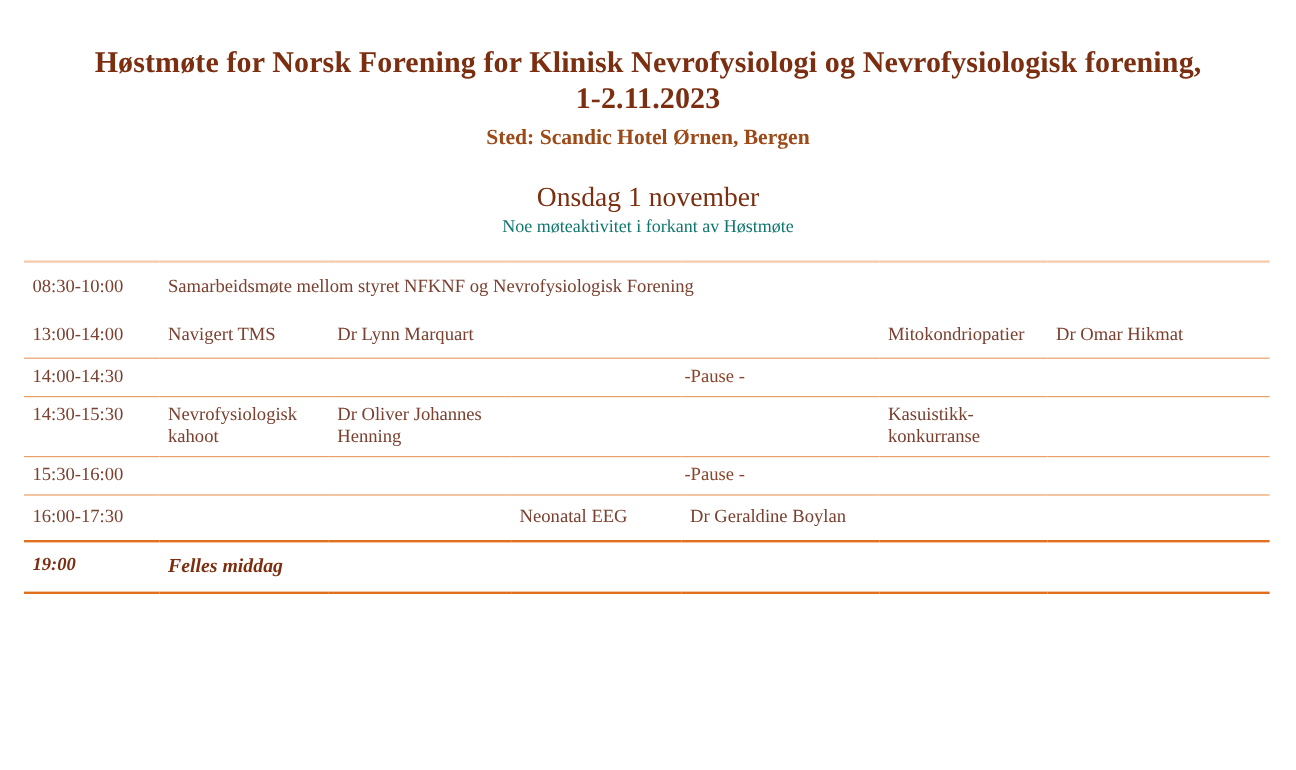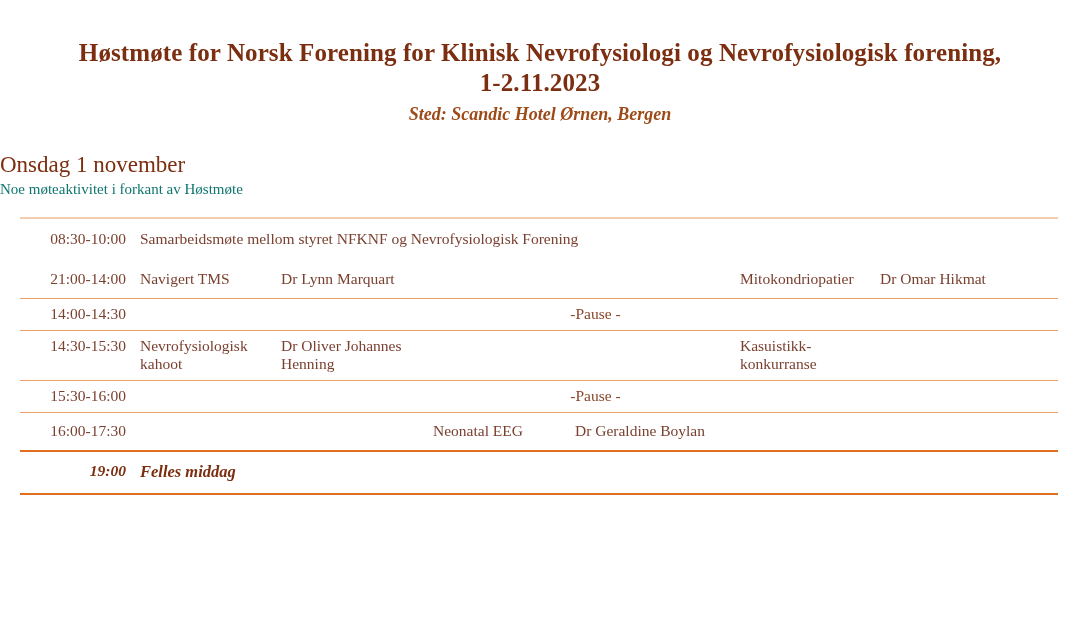--- a/index.html
+++ b/index.html
@@ -31,28 +31,27 @@
     font-size: 25px;
     font-weight: bold;
     color: #7b2e10;
     line-height: 1.18;
     letter-spacing: 0.1px;
     margin: 0 78px;
   }
   .doc-subtitle {
     margin-top: 7px;
     font-size: 18px;
-    font-style: italic;
     font-weight: bold;
     color: #9c4a18;
   }
 
   
   .day-block {
-    text-align: left;
+    text-align: center;
     margin-top: 27px;
   }
   .day-title {
     font-size: 23px;
     color: #7b2e10;
     line-height: 1.1;
   }
   .day-note {
     font-size: 15px;
     color: #0f766e;
@@ -77,21 +76,21 @@
   .schedule td {
     vertical-align: top;
     padding: 6px 7px 7px 7px;
     font-size: 15.5px;
     line-height: 1.18;
     border: 0;
   }
 
   
   .t-time {
-    text-align: right;
+    text-align: left;
     padding-right: 9px;
     white-space: nowrap;
     font-size: 14.5px;
     border-right: 1px solid #f0c9ae;
   }
 
   
   .sep-light > td { border-bottom: 1px solid #f7dfcd; }
   .sep-strong > td { border-bottom: 2px solid #e0701f; }
   .sep-mid > td { border-bottom: 1px solid #eba067; }
@@ -160,21 +159,21 @@
 
       <tr class="top-rule meet-row">
         <td class="t-time">08:30-10:00</td>
         <td colspan="6">Samarbeidsmøte mellom styret NFKNF og Nevrofysiologisk Forening</td>
       </tr>
 
 
 
 
       <tr class="sep-mid plainrow">
-        <td class="t-time">21:00-14:00</td>
+        <td class="t-time">13:00-14:00</td>
         <td>Navigert TMS</td>
         <td>Dr Lynn Marquart</td>
         <td class="vline-l"></td>
         <td></td>
         <td class="vline-l">Mitokondriopatier</td>
         <td>Dr Omar Hikmat</td>
       </tr>
 
       <tr class="sep-mid">
         <td class="t-time">14:00-14:30</td>

